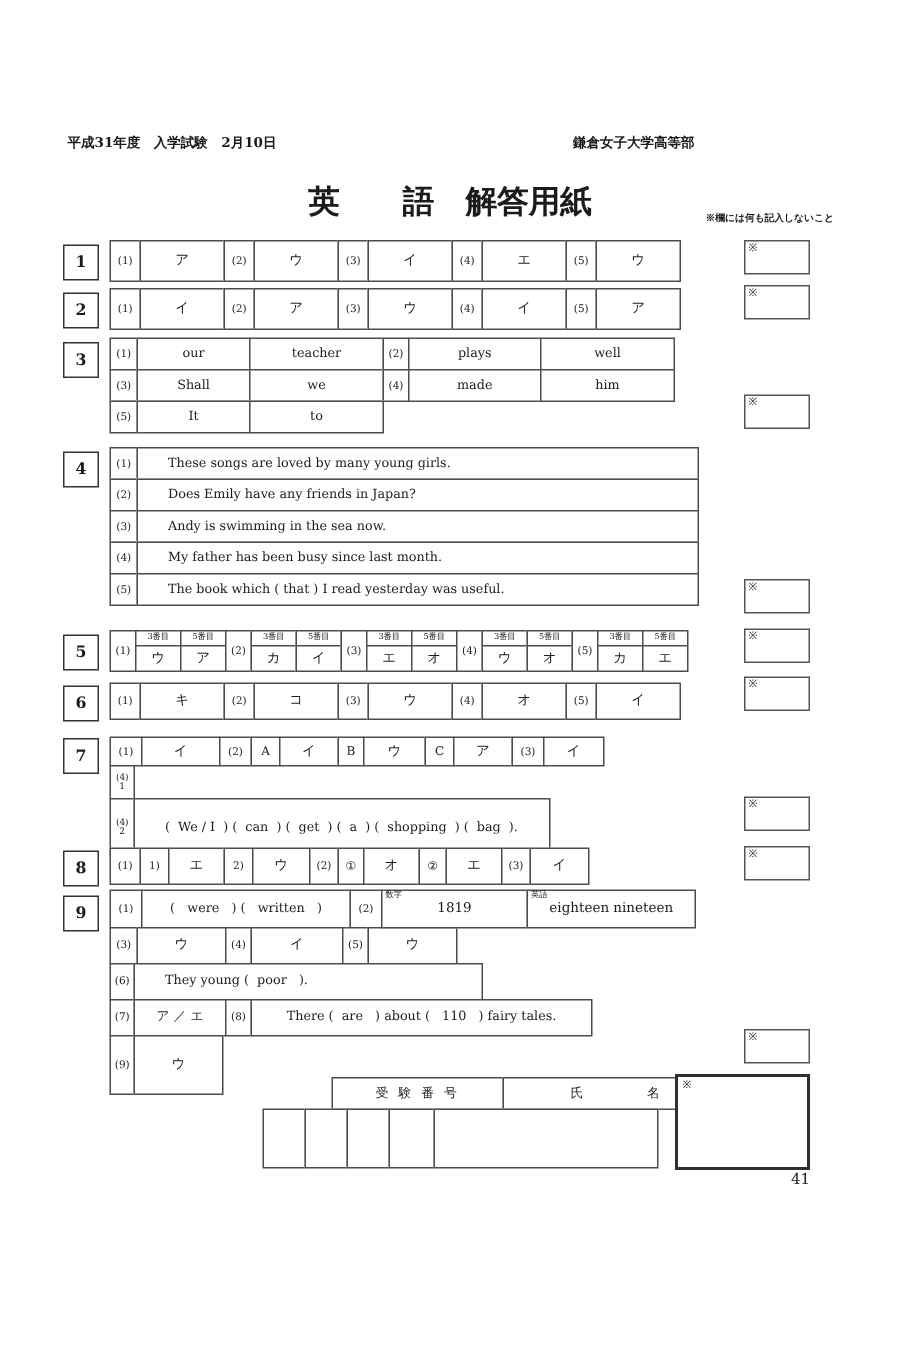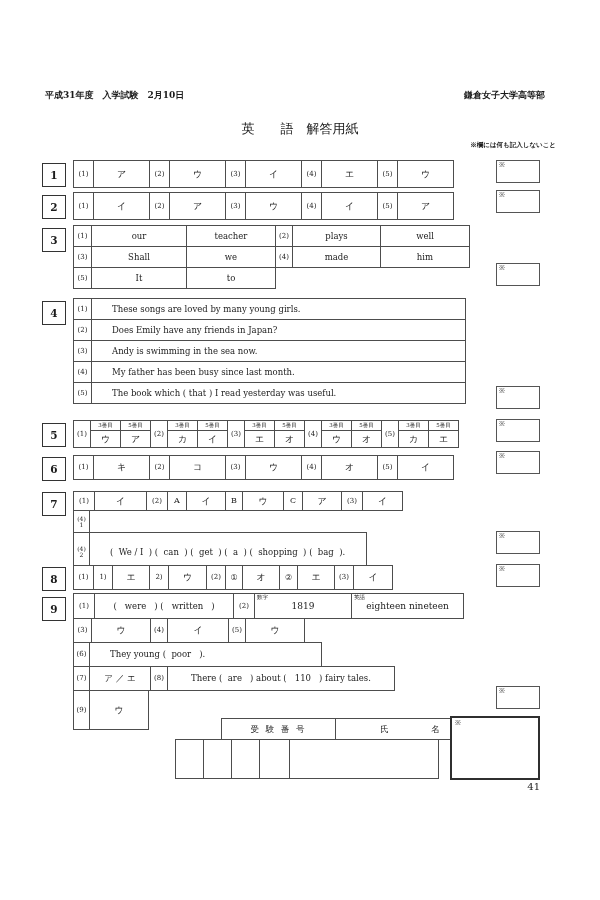--- a/index.html
+++ b/index.html
@@ -34,21 +34,21 @@
   }
   .corner{position:absolute;top:1px;left:2px;font-size:5.5px;line-height:1;}
   .rel{position:relative;}
   
   .h20>div{height:20px}.h22>div{height:22px}.h23>div{height:23px}.h24>div{height:40px}
   .h25>div{height:25px}.h26>div{height:26px}.h28>div{height:28px}
   
   .pair>div:nth-child(odd){width:21px}
   .pair>div:nth-child(even){width:57px}
   
-  .s3r>div:nth-child(1){width:19px}.s3r>div:nth-child(2){width:96px}.s3r>div:nth-child(3){width:90px}
+  .s3r>div:nth-child(1){width:19px}.s3r>div:nth-child(2){width:76px}.s3r>div:nth-child(3){width:90px}
   .s3r>div:nth-child(4){width:18px}.s3r>div:nth-child(5){width:89px}.s3r>div:nth-child(6){width:90px}
   
   .s4r>div:nth-child(1){width:19px}.s4r>div:nth-child(2){width:375px}
   
   .s5lab{width:18px;height:28px;}
   .s5w{width:61px;}
   .s5h>div{width:31px;height:11px;}
   .s5v>div{width:31px;height:18px;}
   
   .s7a>div:nth-child(1){width:22px}.s7a>div:nth-child(2){width:53px}.s7a>div:nth-child(3){width:22px}
@@ -78,29 +78,29 @@
   .bh>div:nth-child(2){width:150px;}
   .bb>div{height:40px;width:29px;}
   .bb>div:nth-child(4){width:31px;}
   .bb>div:nth-child(5){width:150px;}
   .bigbox{
     position:absolute;left:450px;top:716px;width:90px;height:64px;
     border:2px solid #2f2f2f;box-sizing:border-box;background:#fff;
     font-size:7px;line-height:1;padding:2px 0 0 3px;
   }
   .hdr{font-size:9px;font-weight:bold;white-space:pre;}
-  .title{font-size:13px;font-weight:normal;text-align:center;white-space:pre;}
+  .title{font-size:21px;font-weight:bold;text-align:center;white-space:pre;}
   .note{font-size:6.5px;font-weight:bold;text-align:right;}
   .pageno{font-size:10px;text-align:right;}
 </style>
 </head>
 <body>
 
 <div class="abs hdr" style="left:45px;top:89px;">平成31年度　入学試験　2月10日</div>
-<div class="abs hdr" style="left:300px;top:89px;width:245px;text-align:right;">鎌倉女子大学高等部</div>
+<div class="abs hdr" style="left:300px;top:89px;width:245px;text-align:center;">鎌倉女子大学高等部</div>
 <div class="abs title" style="left:0;top:120px;width:600px;">英　　語　解答用紙</div>
 <div class="abs note" style="left:316px;top:141px;width:240px;">※欄には何も記入しないこと</div>
 
 <div class="secno" style="left:42px;top:163px;">1</div>
 <div class="abs row pair h28" style="left:73px;top:160px;">
   <div class="lab">(1)</div>
   <div class="kat">ア</div>
   <div class="lab">(2)</div>
   <div class="kat">ウ</div>
   <div class="lab">(3)</div>

